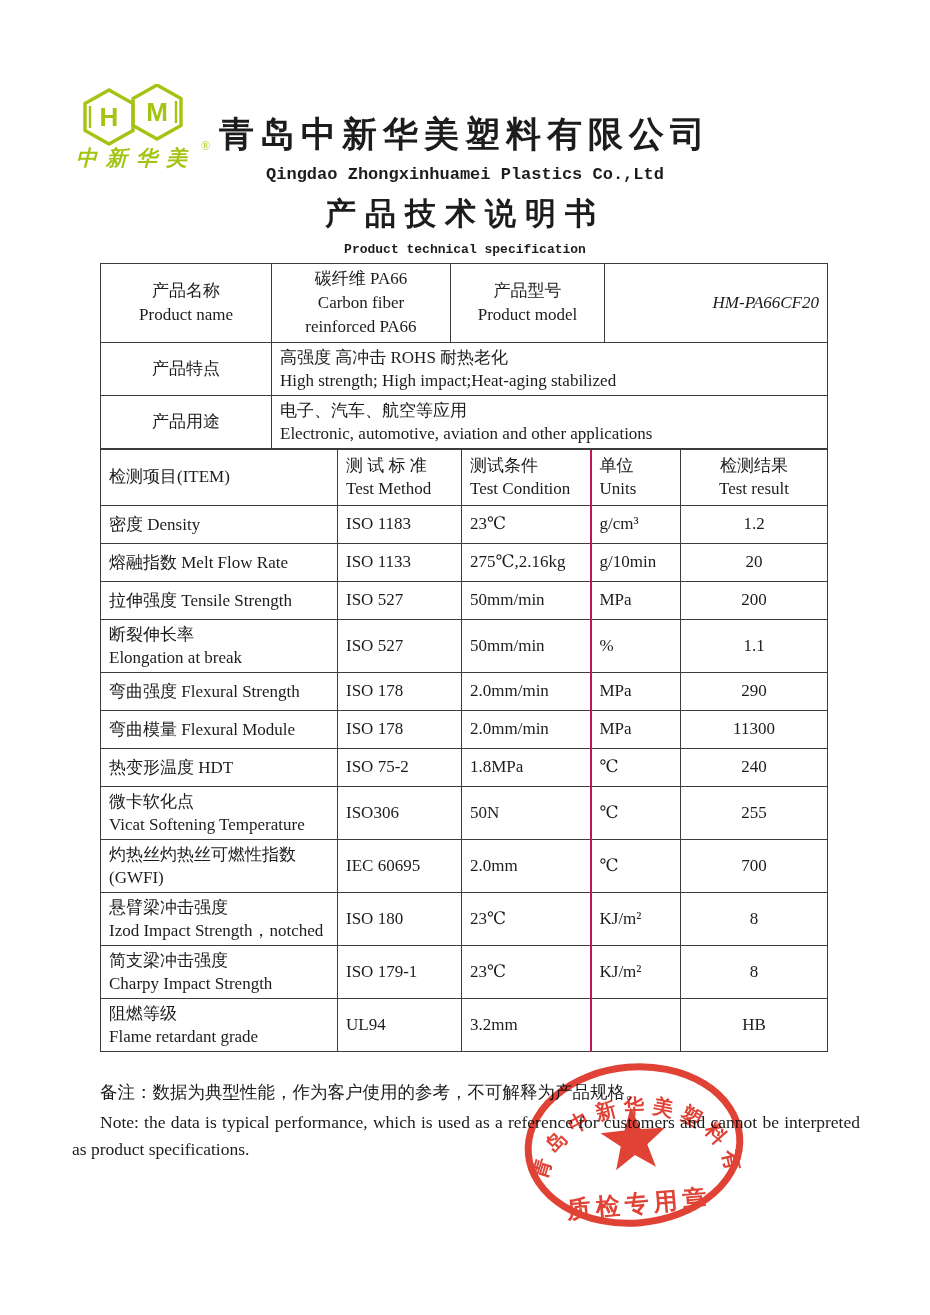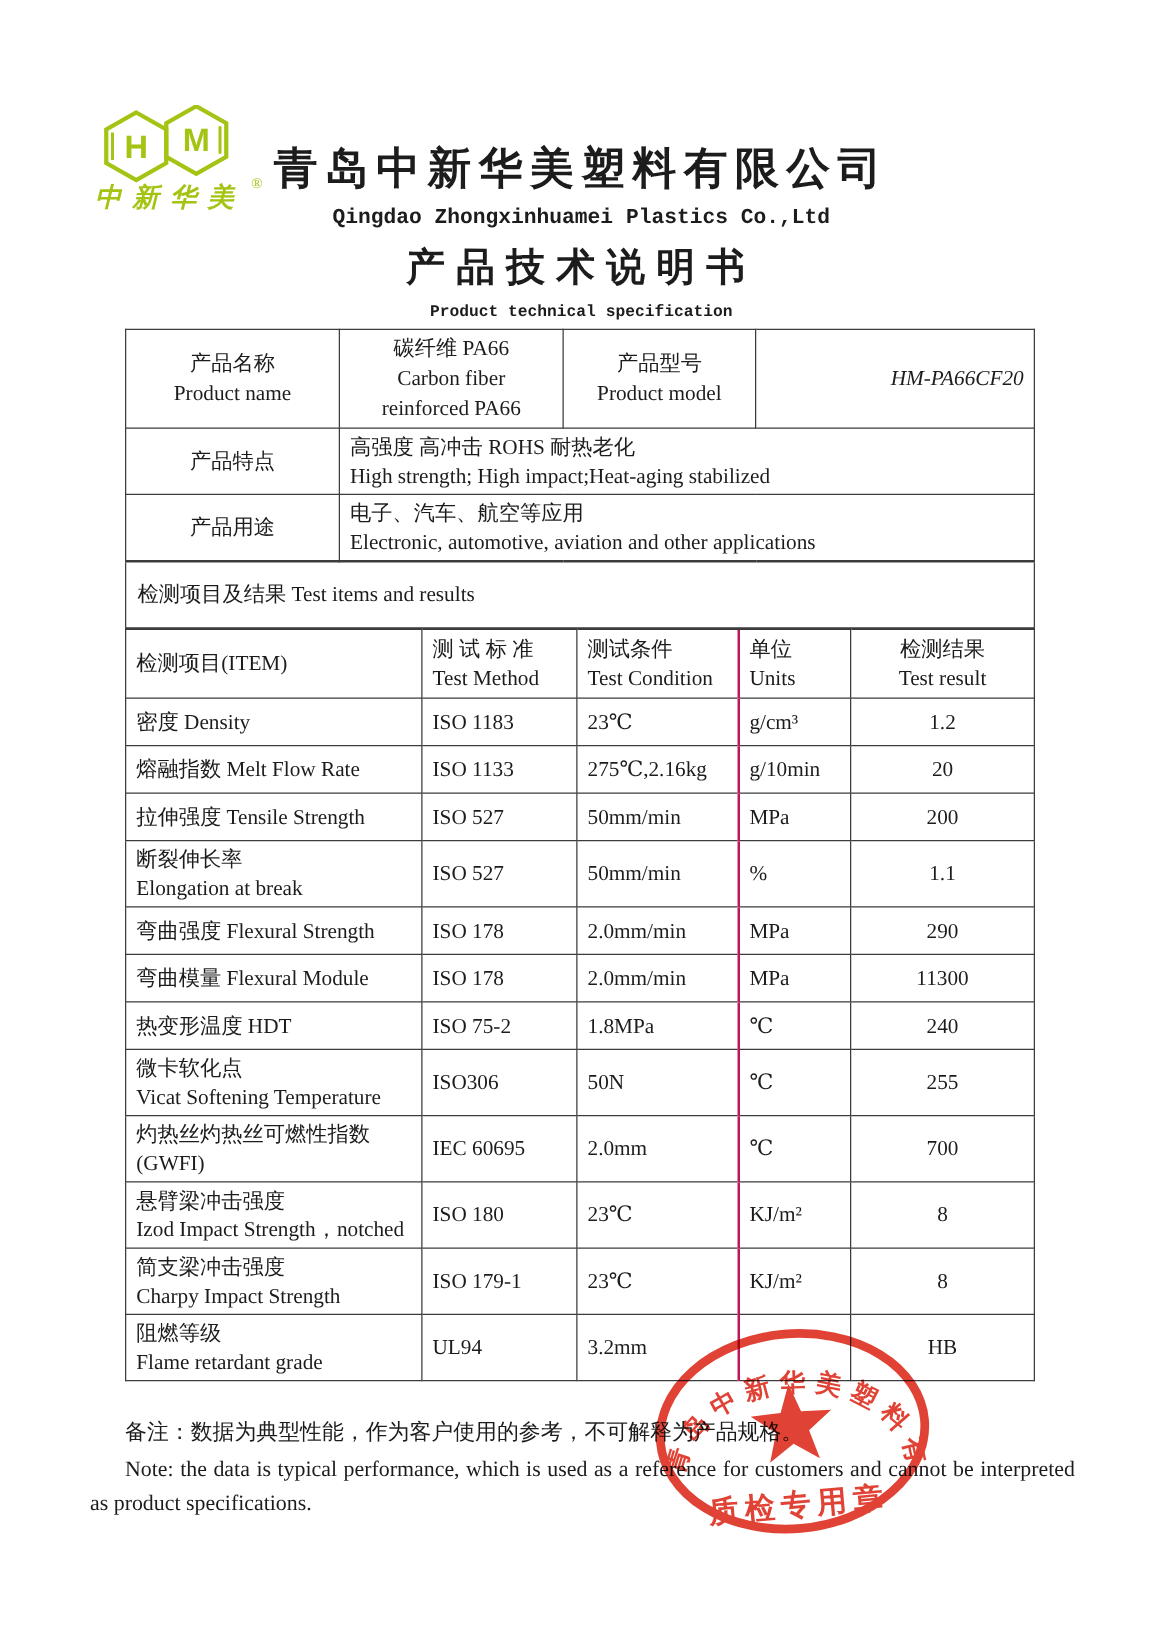--- a/index.html
+++ b/index.html
@@ -105,23 +105,20 @@
         <div>高强度 高冲击 ROHS 耐热老化</div>
         <div>High strength; High impact;Heat-aging stabilized</div>
       </td>
     </tr>
     <tr class="info-r3">
       <td class="label-cell">产品用途</td>
       <td colspan="3" class="two-line">
         <div>电子、汽车、航空等应用</div>
         <div>Electronic, automotive, aviation and other applications</div>
       </td>
-    </tr>
-    <tr class="section-row">
-      <td colspan="4">检测项目及结果 Test items and results</td>
     </tr>
   </tbody>
     </table>
 
   <table class="doc tests">
     <colgroup>
         <col style="width:237px">
         <col style="width:124px">
         <col style="width:129px">
         <col style="width:90px">

